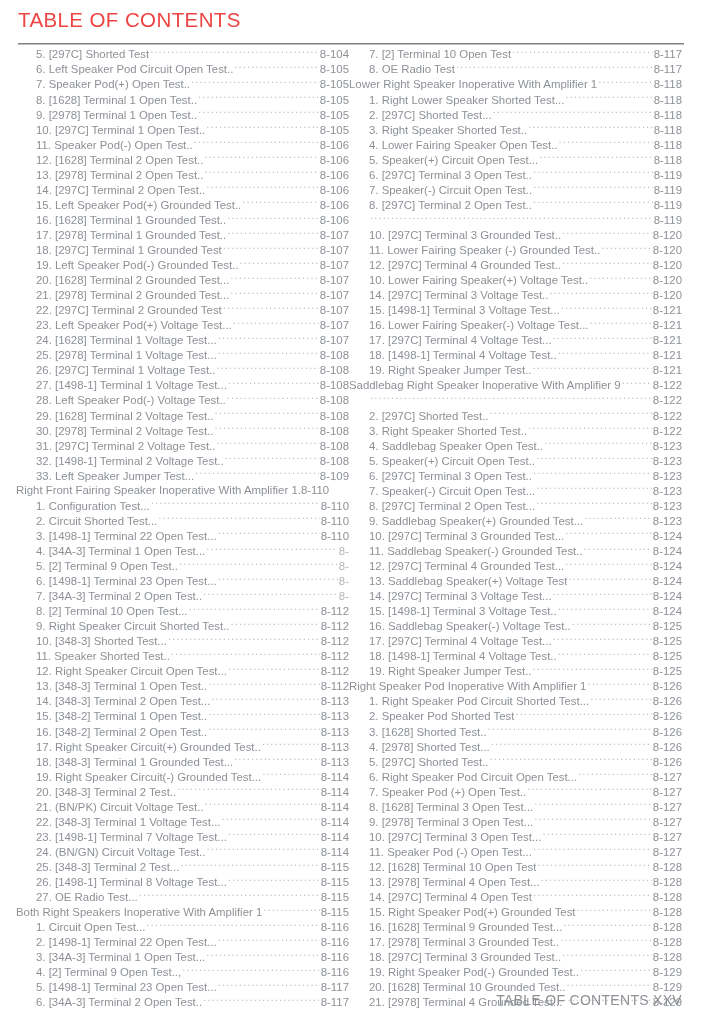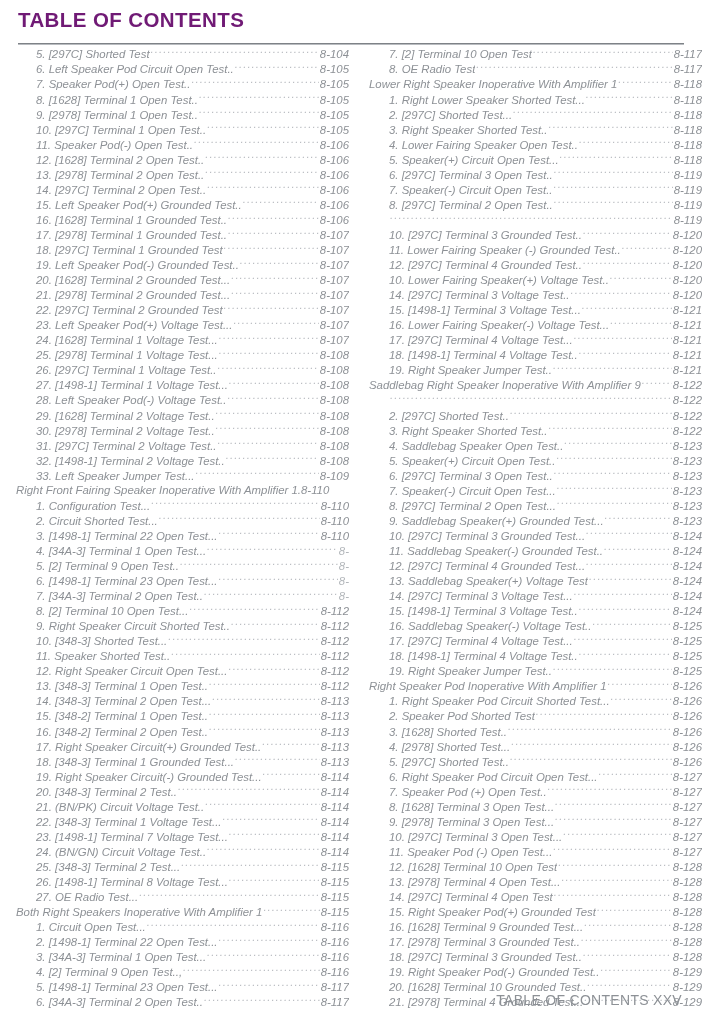--- a/index.html
+++ b/index.html
@@ -21,22 +21,22 @@
     height: 1024px;
     position: relative;
     box-sizing: border-box;
   }
   .page-title {
     position: absolute;
     left: 18px;
     top: 8px;
     font-size: 20.5px;
     letter-spacing: 0.4px;
-    color: #701a75;
-    font-weight: 700;
+    color: #ef4444;
+    font-weight: 400;
     white-space: nowrap;
   }
   .header-rule {
     position: absolute;
     left: 18px;
     top: 43px;
     width: 666px;
     height: 0;
     border-top: 1.6px solid #7e8287;
     border-bottom: 0.8px solid #b9bcc0;
@@ -46,24 +46,23 @@
     left: 0;
     top: 47px;
     width: 702px;
     display: flex;
     flex-direction: row;
     align-items: flex-start;
   }
   .col {
     width: 333px;
     box-sizing: border-box;
-    font-style: italic;
   }
   .col-left  { margin-left: 16px; }
-  .col-right { margin-left: 20px; }
+  .col-right { }
 
   .toc-entry {
     display: flex;
     align-items: baseline;
     font-size: 11.4px;
     line-height: 15.05px;
     height: 15.05px;
     white-space: nowrap;
     overflow: hidden;
   }

